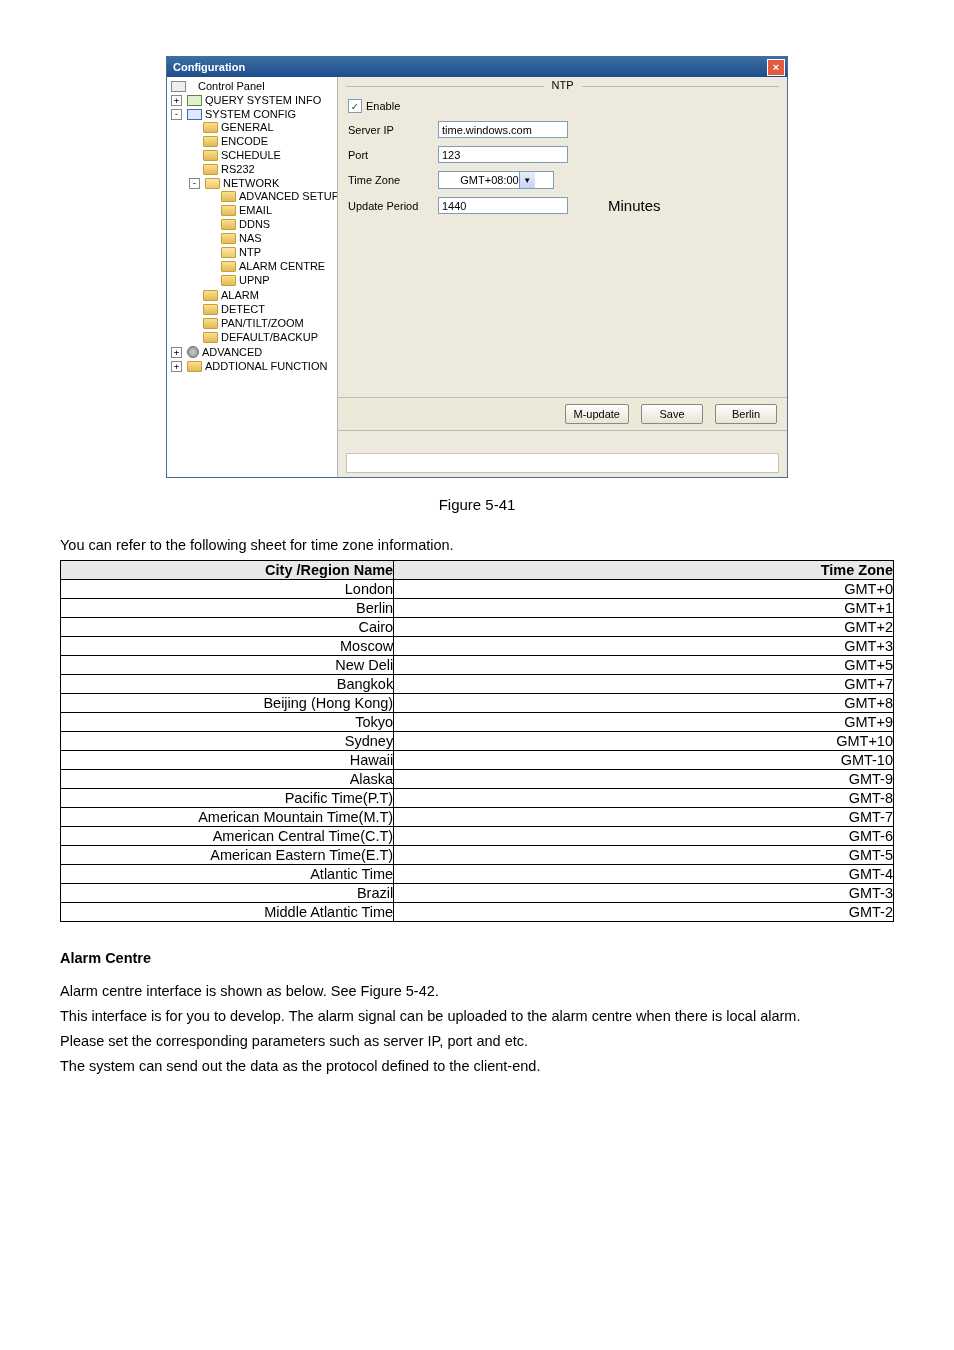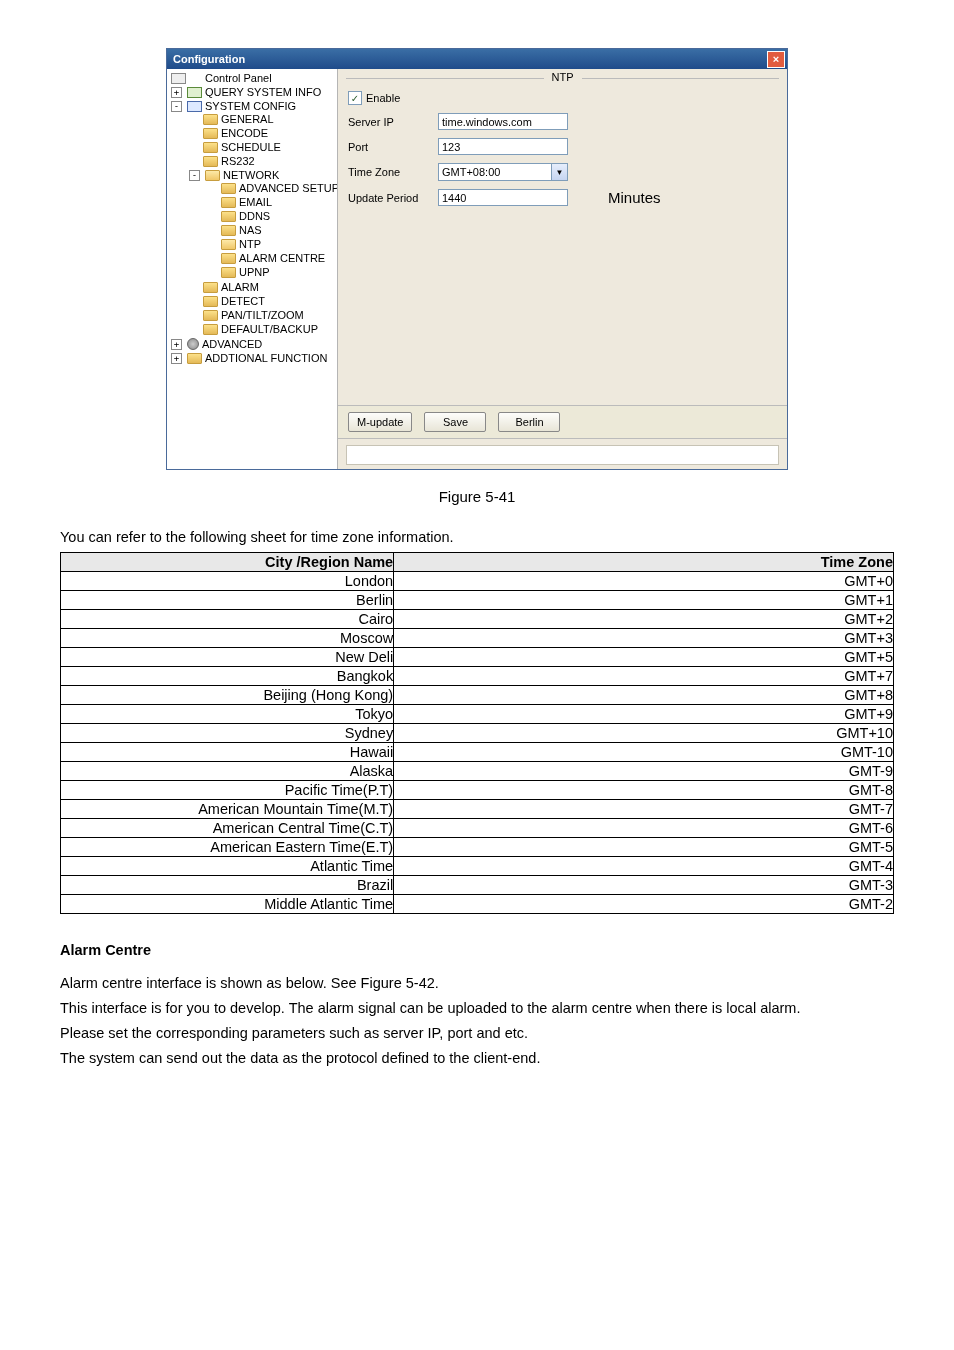--- a/index.html
+++ b/index.html
@@ -6,21 +6,21 @@
     font-family: Arial, Helvetica, sans-serif;
     font-size: 14px;
     color: #000;
     background: #fff;
     margin: 0;
     padding: 40px 60px;
     width: 834px;
   }
   .config-window {
     width: 620px;
-    margin: 8px auto;
+    margin: 16px auto;
     border: 1px solid #4a6a9a;
     background: #ece9d8;
     font-size: 11px;
     font-family: Tahoma, Arial, sans-serif;
   }
   .title-bar {
     background: linear-gradient(to bottom, #3a6ea5 0%, #1f4b8a 100%);
     color: #fff;
     height: 20px;
     display: flex;
@@ -50,21 +50,21 @@
     width: 170px;
     border-right: 1px solid #b5b5b5;
     background: #fff;
     padding: 2px 0;
     overflow: hidden;
   }
   .tree-root-row {
     padding: 1px 4px;
     display: flex;
     align-items: center;
-    gap: 19px;
+    gap: 12px;
   }
   .tree-node {
     list-style: none;
     margin: 0;
     padding: 0;
   }
   .tree-node li {
     position: relative;
     padding: 1px 0 1px 18px;
     white-space: nowrap;
@@ -141,28 +141,28 @@
   .form-input {
     width: 130px;
     height: 17px;
     border: 1px solid #7f9db9;
     background: #fff;
     font-size: 11px;
     padding: 0 3px;
     box-sizing: border-box;
   }
   .form-select {
-    width: 130px;
+    width: 116px;
     height: 18px;
     border: 1px solid #7f9db9;
     background: #fff;
     font-size: 11px;
     display: flex;
     align-items: center;
-    justify-content: space-between;
+    justify-content: center;
     padding-left: 3px;
     box-sizing: border-box;
   }
   .select-arrow {
     width: 15px;
     height: 16px;
     background: linear-gradient(#e6eefc,#c6d5f1);
     border-left: 1px solid #7f9db9;
     display: flex;
     align-items: center;
@@ -180,27 +180,28 @@
     background: #fff;
     display: inline-flex;
     align-items: center;
     justify-content: center;
     font-size: 10px;
     margin-right: 4px;
     color: #2a5a2a;
   }
   .button-bar {
     position: absolute;
-    bottom: 30px;
+    bottom: 46px;
     left: 0;
     right: 0;
     border-top: 1px solid #bbb;
     border-bottom: 1px solid #bbb;
     padding: 6px 10px;
     display: flex;
+    justify-content: flex-end;
     gap: 12px;
     background: #ece9d8;
   }
   .win-button {
     min-width: 62px;
     height: 20px;
     border: 1px solid #888;
     background: linear-gradient(#fdfdfb,#e8e5d7);
     font-size: 11px;
     padding: 0 8px;

